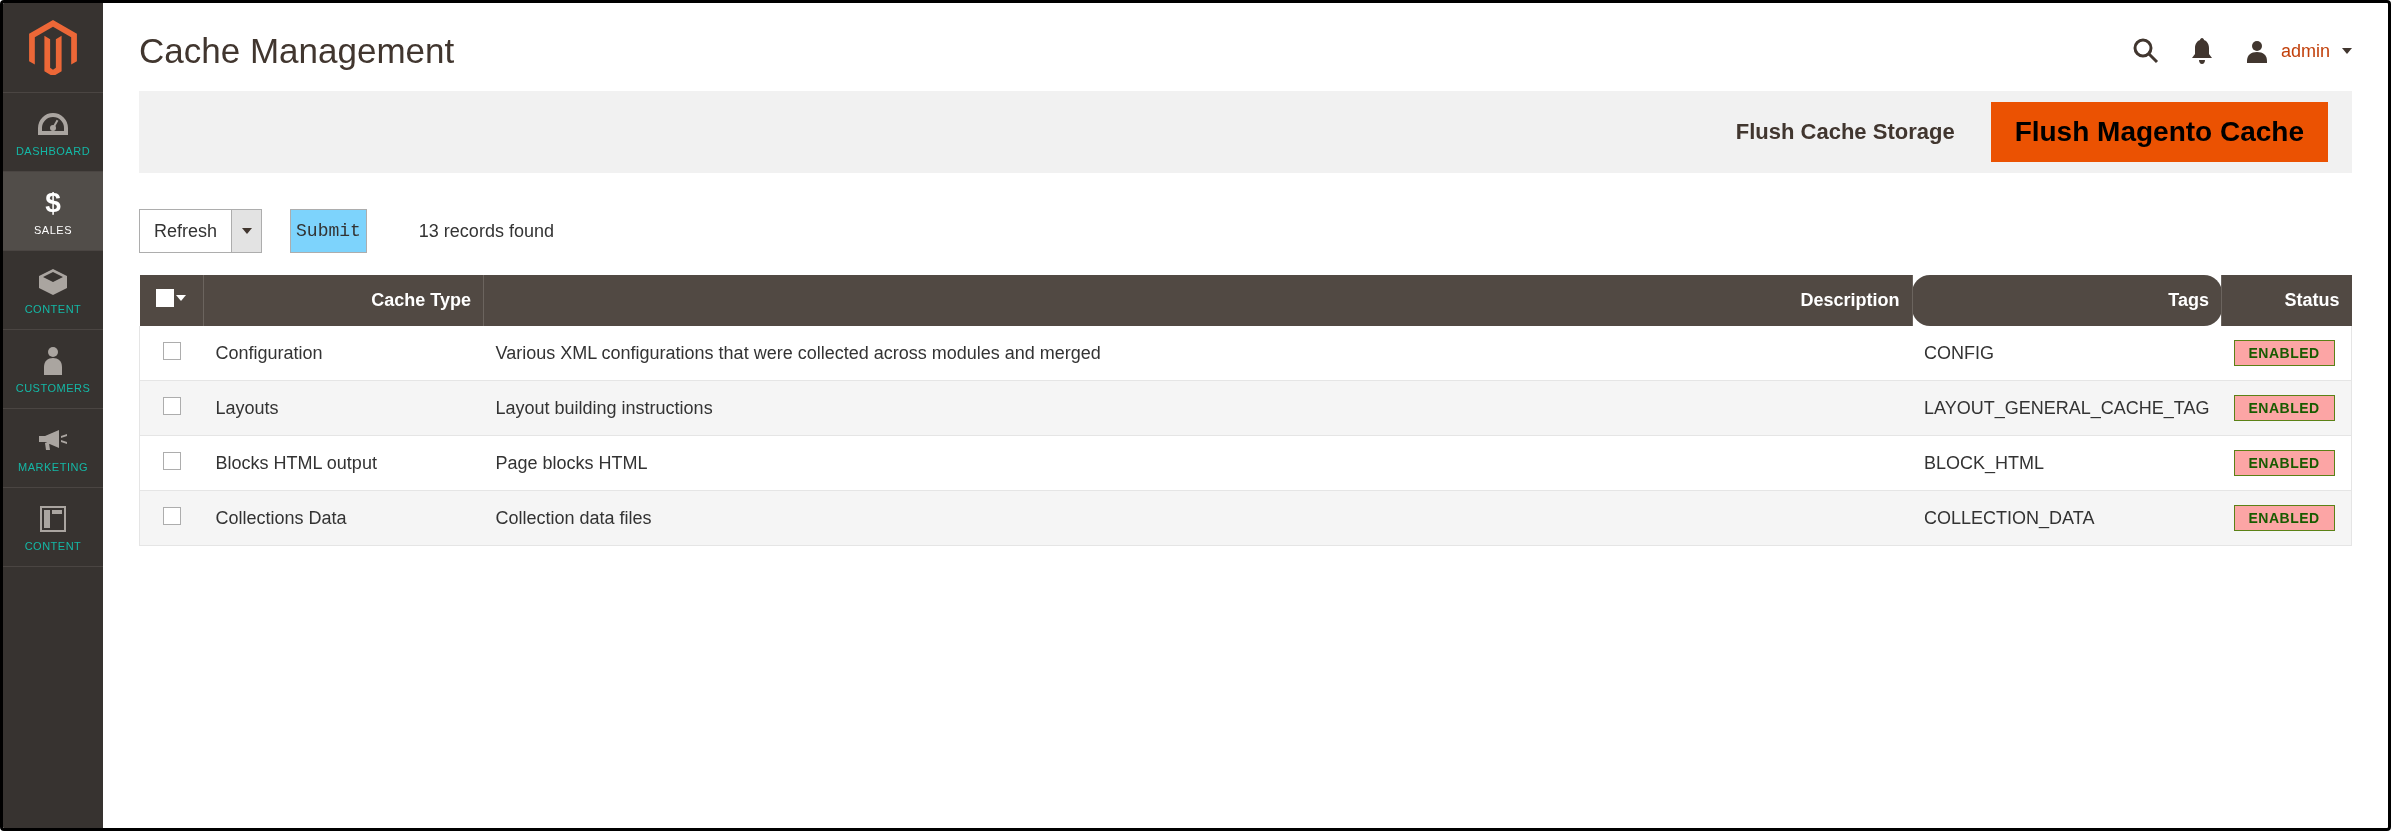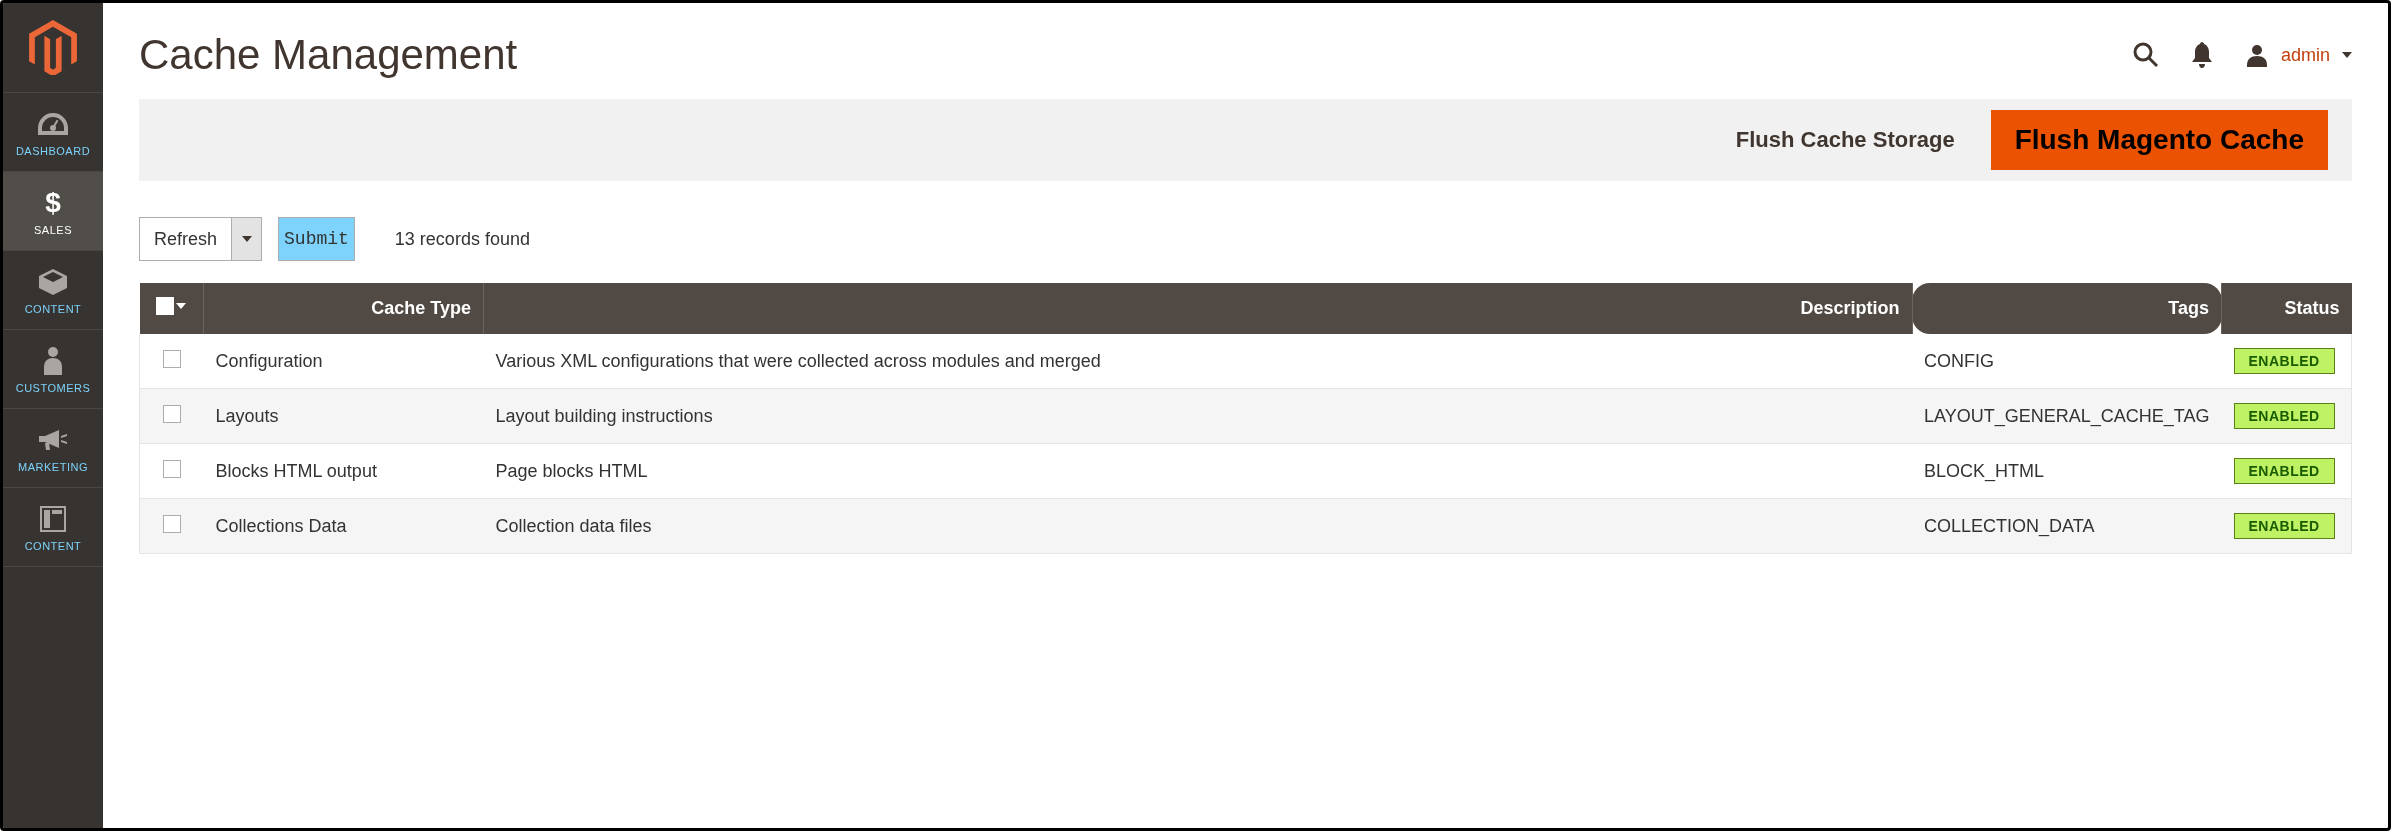--- a/index.html
+++ b/index.html
@@ -34,21 +34,21 @@
     .logo-cell svg {
       width: 48px;
       height: 55px;
     }
     .nav-item {
       display: flex;
       flex-direction: column;
       align-items: center;
       justify-content: center;
       padding: 16px 4px 14px;
-      color: #7dd3fc;
+      color: #14b8a6;
       font-size: 12px;
       cursor: pointer;
       border-bottom: 1px solid #4a4542;
       text-align: center;
     }
     .nav-item.active {
       background: #514d49;
       color: #fff;
     }
     .nav-item .nav-icon {
@@ -70,21 +70,21 @@
       position: relative;
     }
     .header-row {
       display: flex;
       justify-content: space-between;
       align-items: center;
       padding-top: 28px;
       padding-bottom: 20px;
     }
     .page-title {
-      font-size: 42px;
+      font-size: 35px;
       font-weight: 400;
       color: #41362f;
     }
     .header-tools {
       display: flex;
       align-items: center;
       gap: 32px;
       color: #41362f;
     }
     .header-tools .tool {
@@ -131,21 +131,21 @@
       font-size: 28px;
       font-weight: 600;
       border: none;
       padding: 14px 24px;
       cursor: pointer;
     }
     
     .toolbar {
       display: flex;
       align-items: center;
-      gap: 16px;
+      gap: 28px;
       margin-bottom: 22px;
     }
     .select-group {
       display: flex;
       border: 1px solid #adadad;
       height: 44px;
       background: #fff;
     }
     .select-group .select-label {
       padding: 0 14px;
@@ -235,21 +235,21 @@
       width: 64px;
     }
     .row-check {
       width: 18px;
       height: 18px;
       border: 1px solid #adadad;
       display: inline-block;
       background: #fff;
     }
     .status-badge {
-      background: #bef264;
+      background: #fca5a5;
       border: 1px solid #5b8116;
       color: #185b00;
       font-weight: 700;
       font-size: 14px;
       padding: 4px 14px;
       display: inline-block;
       text-align: center;
       letter-spacing: 0.5px;
     }
     .col-type { width: 280px; }

